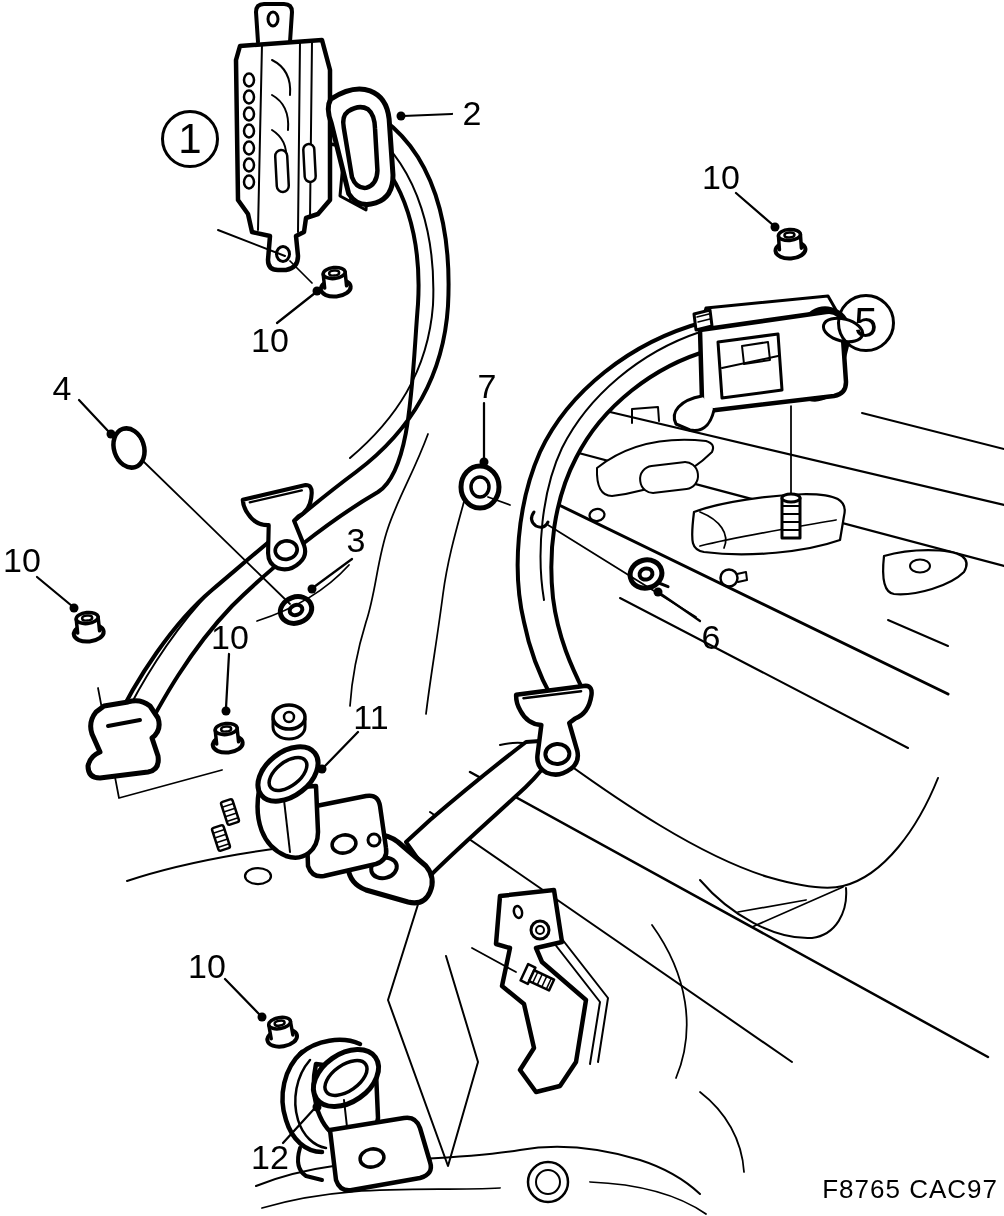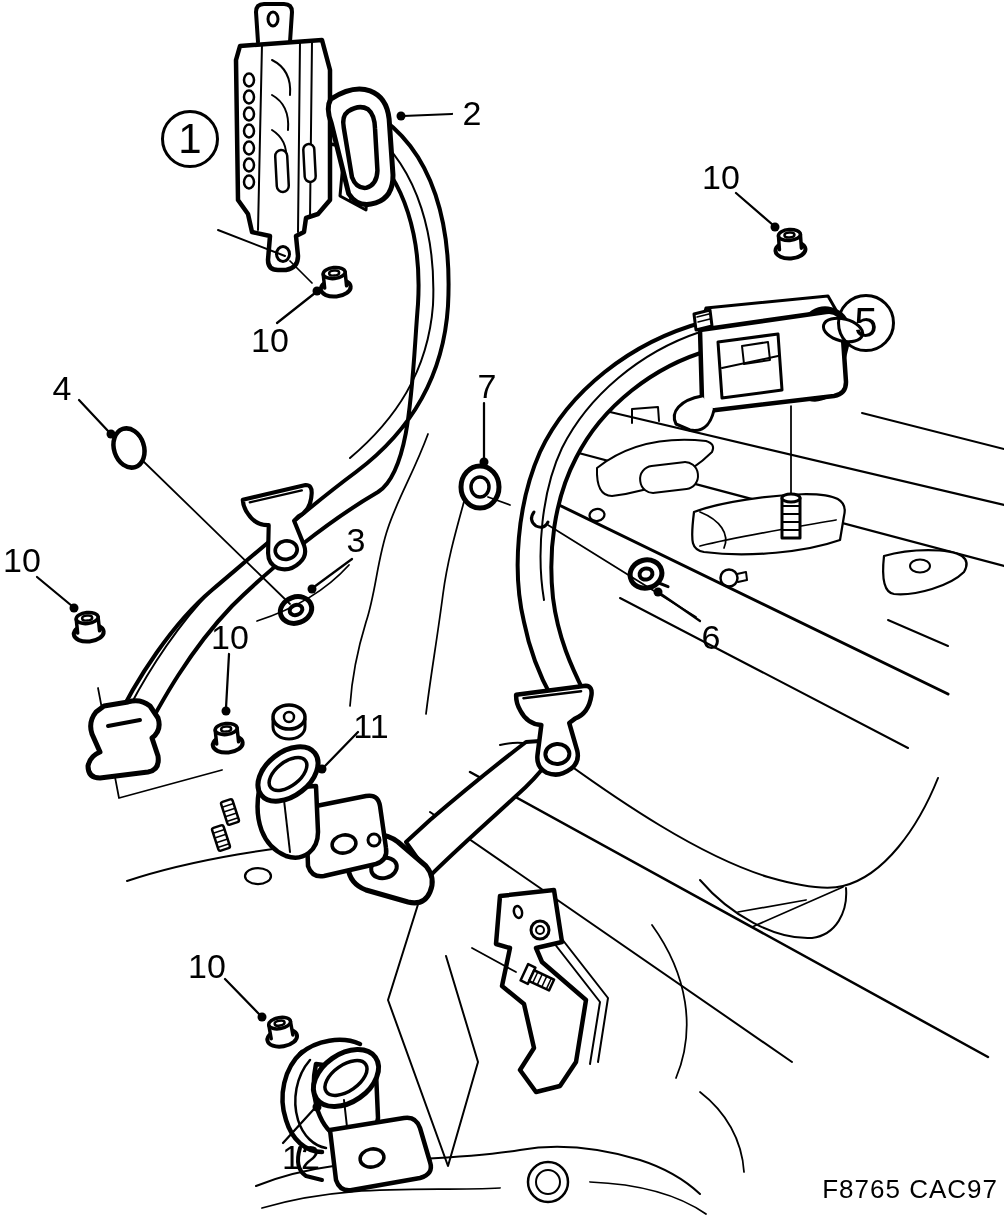--- a/index.html
+++ b/index.html
@@ -272,16 +272,16 @@
     <div class="callout" style="left: 472px; top: 113px;">2</div>
     <div class="callout" style="left: 270px; top: 340px;">10</div>
     <div class="callout" style="left: 62px; top: 388px;">4</div>
     <div class="callout" style="left: 487px; top: 386px;">7</div>
     <div class="callout" style="left: 721px; top: 177px;">10</div>
     <div class="callout circled" style="left: 866px; top: 323px;">5</div>
     <div class="callout" style="left: 356px; top: 540px;">3</div>
     <div class="callout" style="left: 22px; top: 560px;">10</div>
     <div class="callout" style="left: 711px; top: 637px;">6</div>
     <div class="callout" style="left: 230px; top: 637px;">10</div>
-    <div class="callout" style="left: 371px; top: 717px; margin-top: 9px;">11</div>
+    <div class="callout" style="left: 371px; top: 717px;">11</div>
     <div class="callout" style="left: 207px; top: 966px;">10</div>
-    <div class="callout" style="left: 270px; top: 1157px; margin-left: 31px;">12</div>
+    <div class="callout" style="left: 270px; top: 1157px;">12</div>
   </div>
 
 </body></html>

